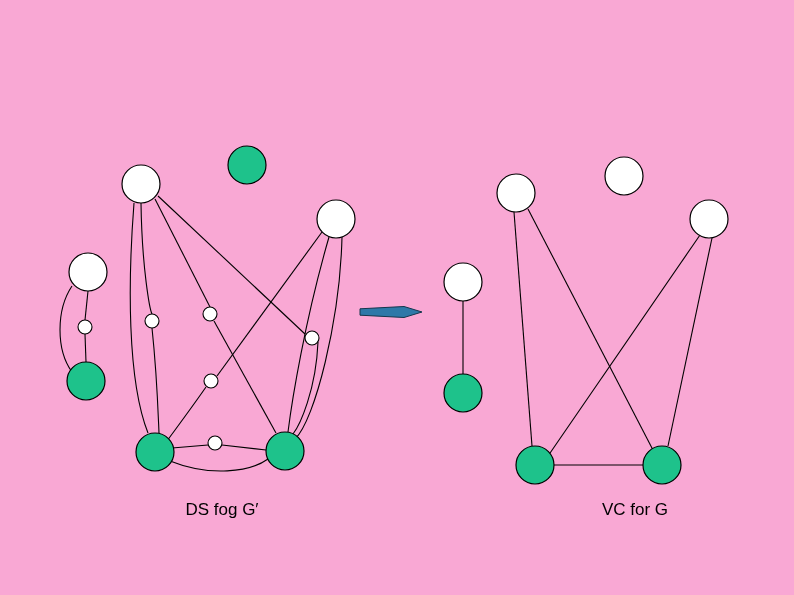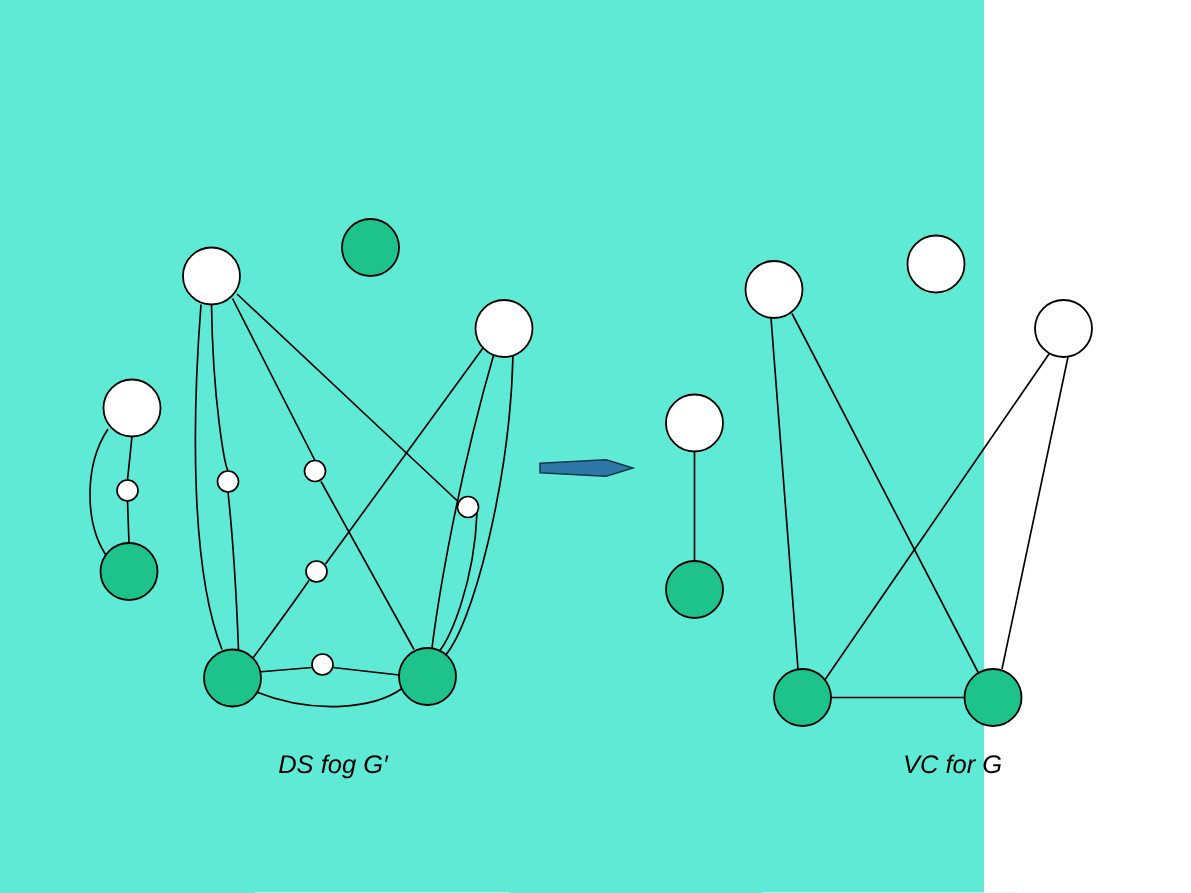--- a/index.html
+++ b/index.html
@@ -8,24 +8,23 @@
     background: #ffffff;
   }
   body {
     width: 794px;
     height: 595px;
     font-family: "Liberation Sans", sans-serif;
     overflow: hidden;
   }
   #figure {
     position: relative;
-    width: 656px;
+    width: 794px;
     height: 595px;
-    background: #5eead4;
-    font-style: italic;
+    background: #f9a8d4;
   }
   svg.graph-canvas {
     position: absolute;
     top: 0;
     left: 0;
     width: 794px;
     height: 595px;
   }
   .edge {
     stroke: #000000;

